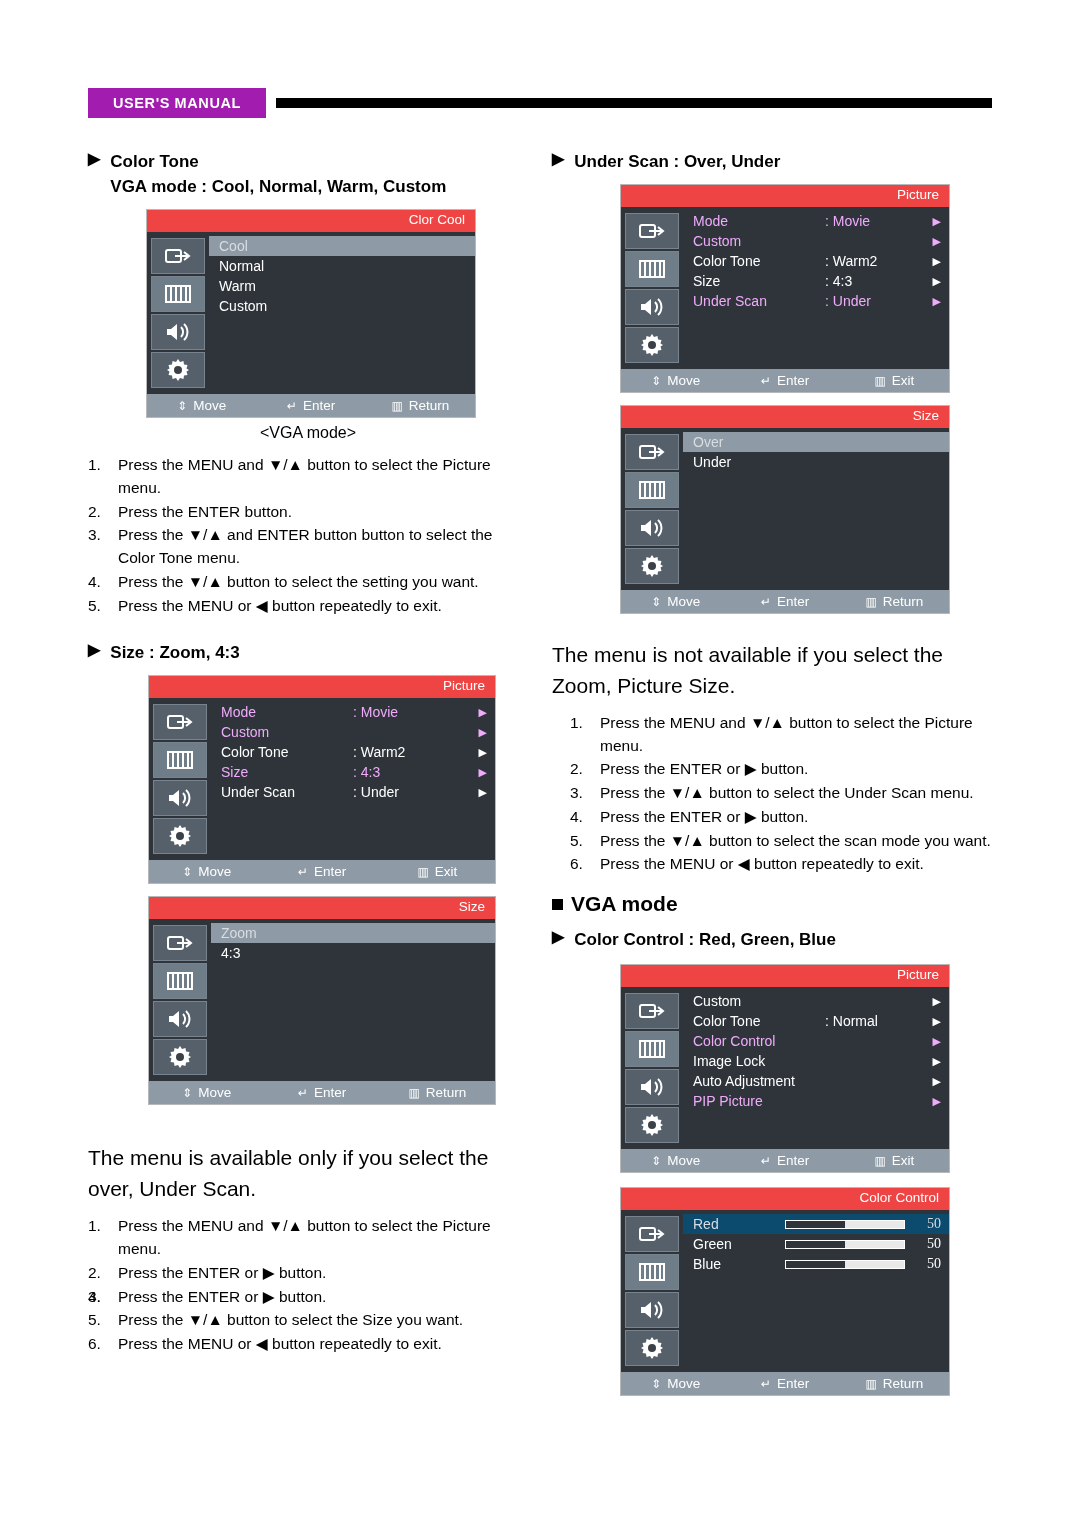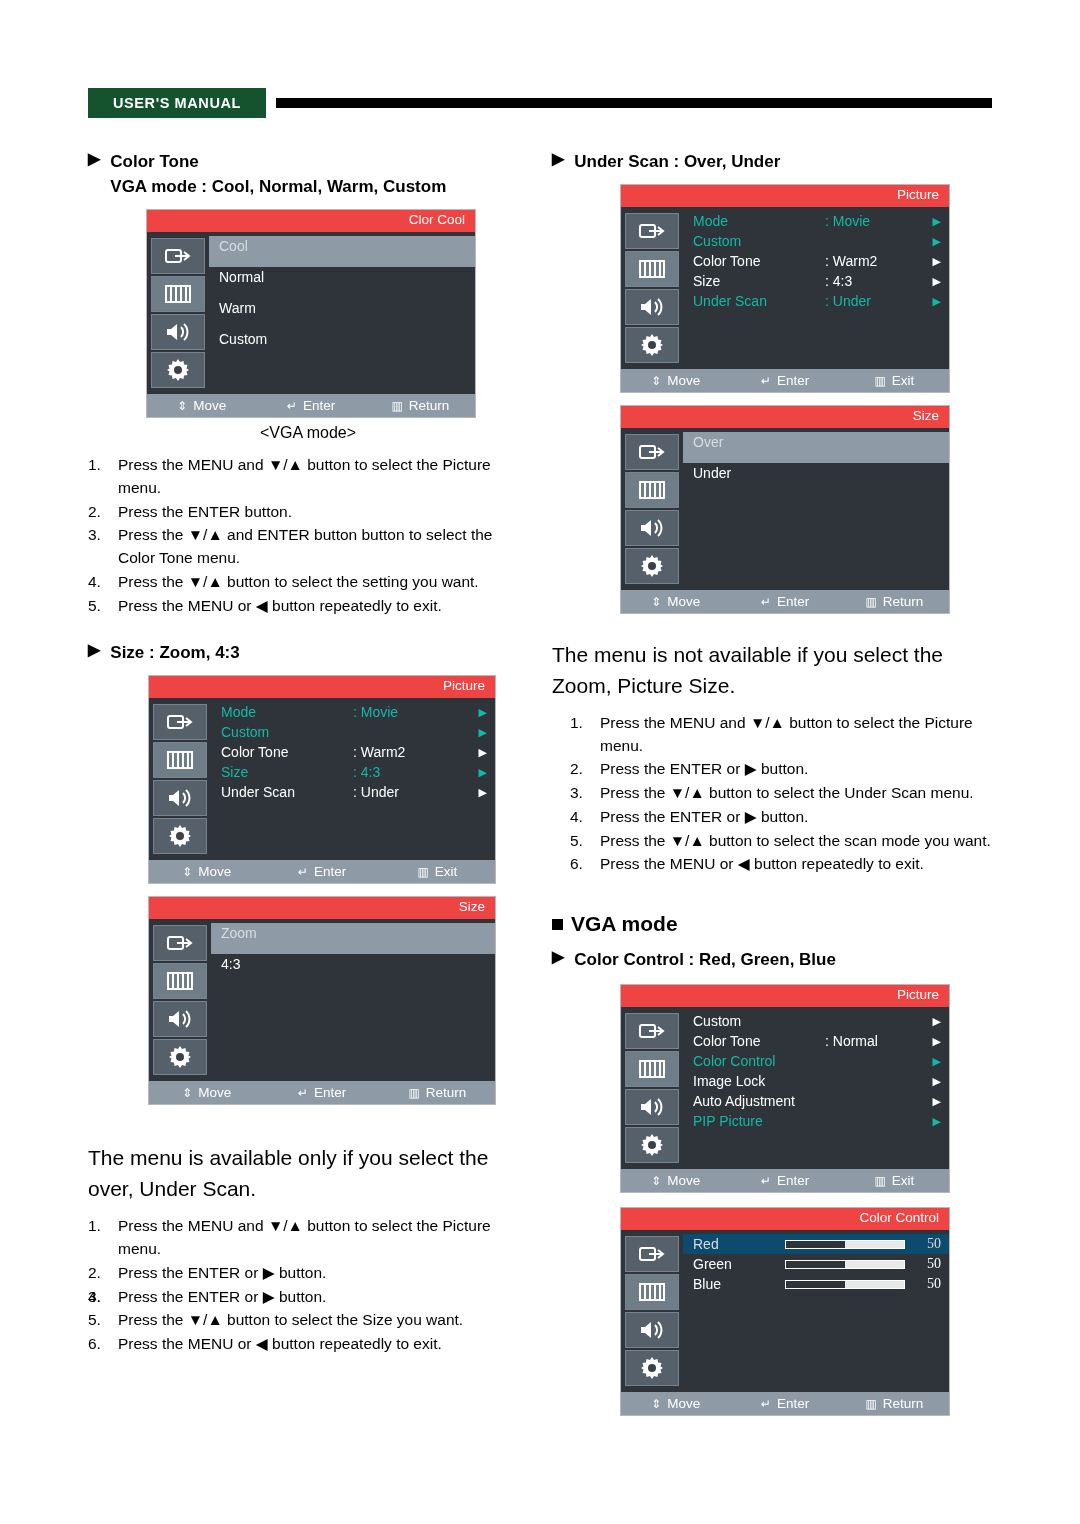--- a/index.html
+++ b/index.html
@@ -25,21 +25,21 @@
     position: absolute;
     left: 88px;
     top: 88px;
     width: 904px;
     height: 30px;
   }
   .header-tag {
     position: absolute;
     left: 0; top: 0;
     width: 178px; height: 30px;
-    background: #14532d;
+    background: #a21caf;
     color: #ffffff;
     font-size: 14.5px;
     font-weight: bold;
     letter-spacing: 0.6px;
     display: flex;
     align-items: center;
     justify-content: center;
   }
   .header-bar {
     position: absolute;
@@ -181,42 +181,42 @@
     display: flex;
     align-items: center;
     height: 20px;
     padding: 0 8px 0 10px;
     font-size: 14px;
     line-height: 20px;
   }
   .osd-row .label { flex: 0 0 132px; }
   .osd-row .value { flex: 1 1 auto; }
   .osd-row .arrow { flex: 0 0 16px; text-align: right; font-size: 11px; }
-  .osd-row.dim { color: #14b8a6; }
+  .osd-row.dim { color: #f0abfc; }
   .osd-row.hl {
     background: #0c4a6e;
     color: #d8dde1;
   }
   .osd-footer {
     height: 23px;
     background: #8e9ba6;
     display: flex;
     align-items: center;
     font-size: 13.5px;
     color: #ffffff;
   }
   .osd-footer .fsec {
     flex: 1 1 33.33%;
     display: flex;
     align-items: center;
     justify-content: center;
   }
   .osd-footer .fsec .gl { margin-right: 6px; font-size: 12px; }
   .osd-list-item {
-    height: 31px;
+    height: 20px;
     line-height: 20px;
     padding: 0 8px 0 10px;
     font-size: 14px;
   }
   .osd-list-item.hl {
     background: #8e9ba6;
     color: #d8dde1;
   }
   
   .osd-row.slider .label { flex: 0 0 92px; }
@@ -611,21 +611,21 @@
 
     <ol class="steps" style="margin-left:18px;">
       <li><span class="num">1.</span><span>Press the MENU and ▼/▲ button to select the Picture menu.</span></li>
       <li><span class="num">2.</span><span>Press  the ENTER or ▶ button.</span></li>
       <li><span class="num">3.</span><span>Press  the ▼/▲ button to select the Under Scan menu.</span></li>
       <li><span class="num">4.</span><span>Press  the ENTER or ▶ button.</span></li>
       <li><span class="num">5.</span><span>Press the ▼/▲ button to select the scan mode you want.</span></li>
       <li><span class="num">6.</span><span>Press the MENU or ◀ button repeatedly to exit.</span></li>
     </ol>
 
-    <h2 class="big" style="margin-top:36px;">
+    <h2 class="big" style="margin-top:16px;">
       <span class="sq"></span>
       <span>VGA mode</span>
     </h2>
 
     <h2 class="sec">
       <span class="h-arrow">▶</span>
       <span class="txt">Color Control : Red, Green, Blue</span>
     </h2>
 
     <div class="osd" style="width:330px;margin:14px 0 0 68px;">

